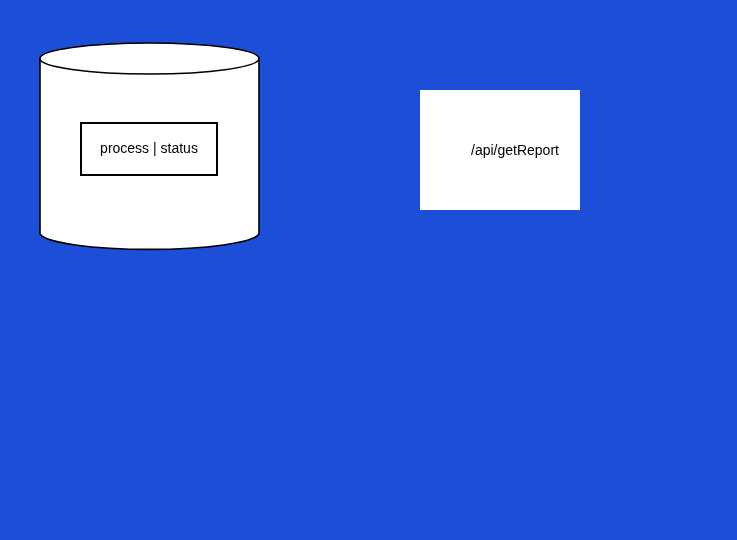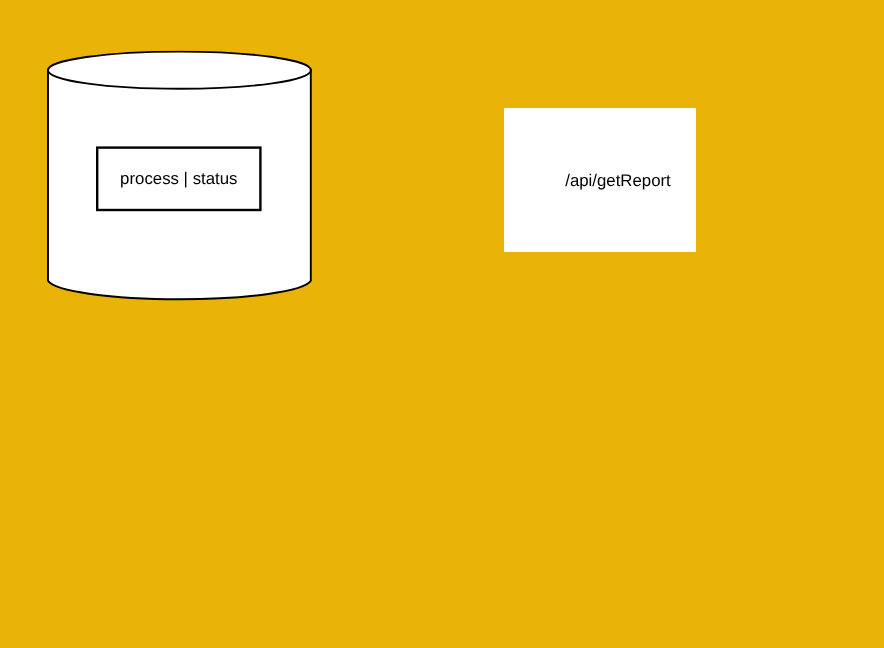--- a/index.html
+++ b/index.html
@@ -7,21 +7,21 @@
     padding: 0;
     background: #000000;
   }
   body {
     font-family: "Liberation Sans", sans-serif;
   }
   #canvas {
     position: relative;
     width: 737px;
     height: 540px;
-    background: #eab308;
+    background: #1d4ed8;
     overflow: hidden;
   }
 
   
   .db-cylinder {
     position: absolute;
     left: 39px;
     top: 42px;
     width: 221px;
     height: 209px;

